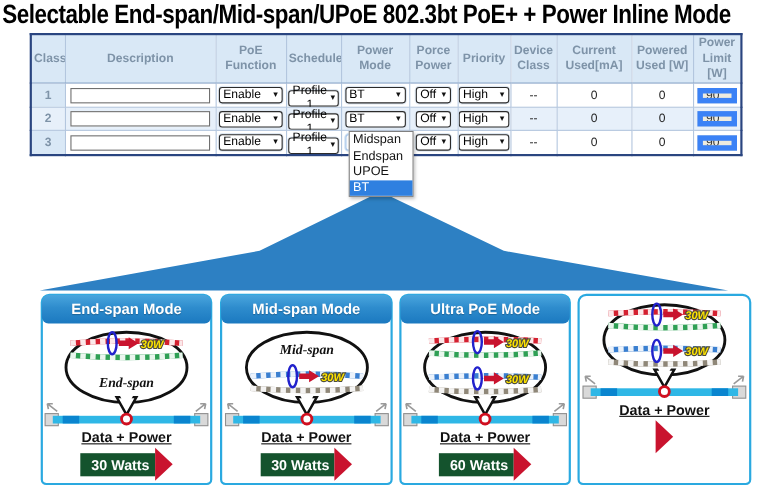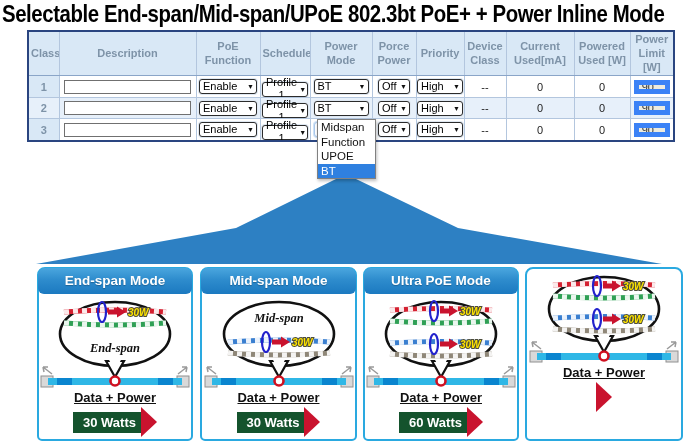--- a/index.html
+++ b/index.html
@@ -187,21 +187,21 @@
           <td class="dashes">--</td>
           <td>0</td>
           <td>0</td>
           <td><input type="text" class="limit-input" value="90" style=""></td>
         </tr>
       </tbody>
   </table>
 
   <div id="dropdown-list">
       <div class="opt">Midspan</div>
-      <div class="opt">Function</div>
+      <div class="opt">Endspan</div>
       <div class="opt">UPOE</div>
       <div class="opt selected">BT</div>
     </div>
 
   <svg id="funnel-svg" width="700" height="443" viewBox="0 0 700 443">
     <polygon points="336,179 356,179 458,228 662,264 36,264 236,228" fill="#2d80c3"></polygon>
   </svg>
 
   <div id="panels">
       <div class="panel" style="left: 37px; width: 156px;">

